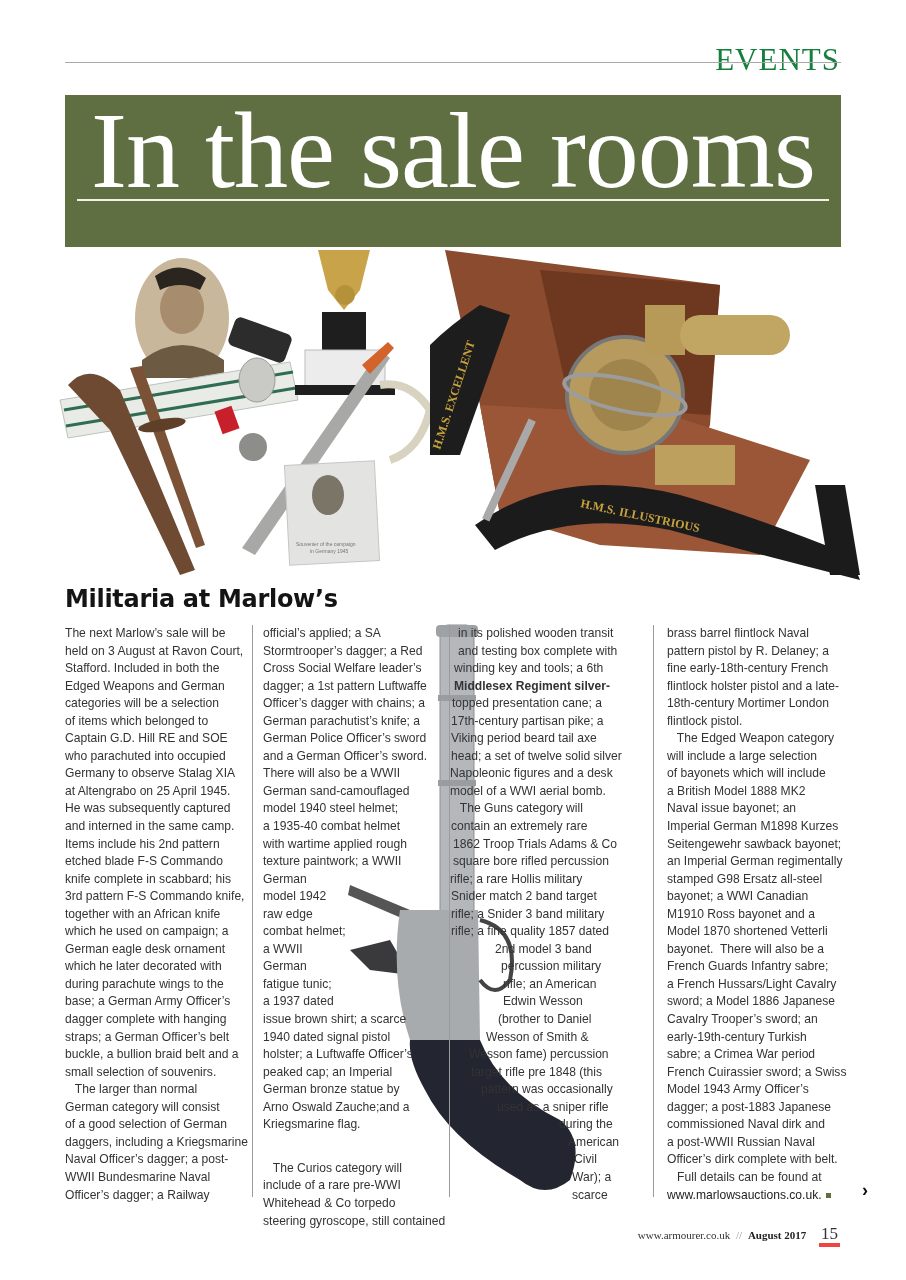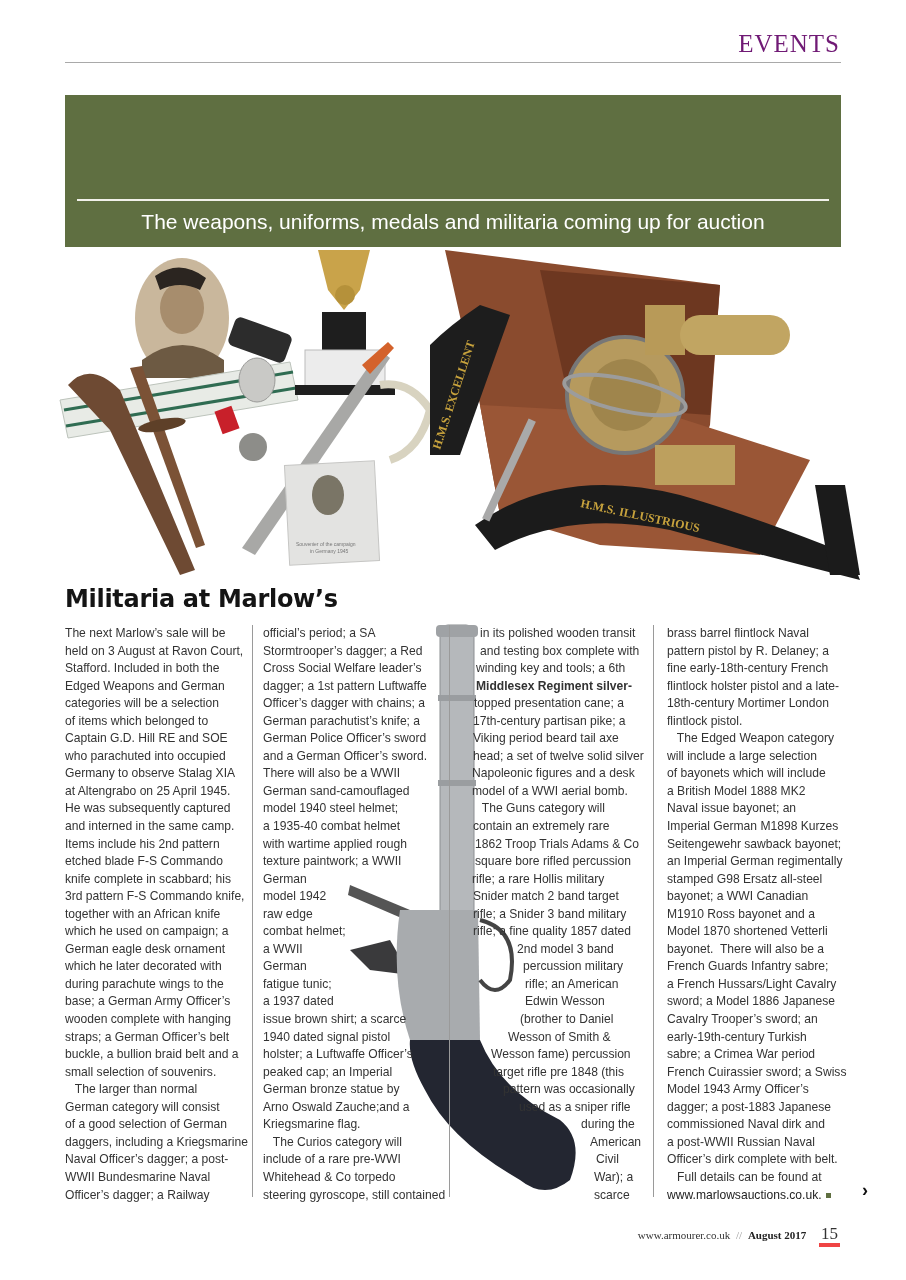--- a/index.html
+++ b/index.html
@@ -1,22 +1,22 @@
 <!DOCTYPE html>
 <html><head>
   <meta charset="utf-8">
   <style>
     * { box-sizing: border-box; margin: 0; padding: 0; }
     html, body { width: 906px; height: 1280px; background: #ffffff; overflow: hidden; }
     body { position: relative; font-family: "Liberation Sans", sans-serif; color: #2a2a2a; }
 
     .section-label {
-      position: absolute; right: 66px; top: 30px;
-      font-family: "Liberation Serif", serif; font-size: 25px; letter-spacing: 1px;
-      color: #701a75;
+      position: absolute; right: 66px; top: 42px;
+      font-family: "Liberation Serif", serif; font-size: 31px; letter-spacing: 1px;
+      color: #15803d;
     }
     .top-rule { position: absolute; left: 65px; top: 62px; width: 776px; height: 1px; background: #a9a9a9; }
 
     .banner {
       position: absolute; left: 65px; top: 95px; width: 776px; height: 152px;
       background: #5f6f41; color: #fff;
     }
     .banner-title {
       position: absolute; left: 0; top: 2px; width: 776px; text-align: center;
       font-family: "Liberation Serif", serif; font-size: 108px; line-height: 108px; font-weight: normal;
@@ -36,21 +36,21 @@
     .headline {
       position: absolute; left: 65px; top: 585px;
       font-family: "DejaVu Sans", sans-serif; font-weight: bold; font-size: 24px; color: #141414; letter-spacing: -0.3px;
     }
 
     .col {
       position: absolute; top: 625px; font-size: 12.1px; line-height: 17.55px; color: #333;
     }
     .c1 { left: 65px; width: 190px; }
     .c2 { left: 263px; width: 185px; }
-    .c3 { left: 458px; width: 188px; }
+    .c3 { left: 436px; width: 188px; }
     .c4 { left: 667px; width: 185px; }
     .divider { position: absolute; top: 625px; width: 1px; height: 572px; background: #9a9a9a; }
 
     .line { display: block; white-space: nowrap; }
 
     .pistol { position: absolute; left: 330px; top: 620px; width: 300px; height: 580px; }
 
     .end-mark { display: inline-block; width: 5px; height: 5px; background: #5f6f41; margin-left: 4px; vertical-align: middle; }
     .next-arrow { position: absolute; left: 862px; top: 1180px; font-size: 18px; font-weight: bold; color: #111; }
 
@@ -62,22 +62,22 @@
     .footer .date { font-weight: bold; color: #222; }
     .footer .pg { font-size: 17px; margin-left: 10px; border-bottom: 4px solid #ef4444; padding: 0 2px; }
   </style>
 </head>
 <body>
 
 <div class="section-label">EVENTS</div>
 <div class="top-rule"></div>
 
 <div class="banner">
+  <h1 class="banner-title">In the sale rooms</h1>
   <div class="banner-rule"></div>
-  <div class="banner-sub">The weapons, uniforms, medals and militaria coming up for auction</div>
 </div>
 
 <svg class="photo photo-militaria" viewBox="0 0 400 330">
 
   <ellipse cx="132" cy="68" rx="47" ry="60" fill="#c9b79c"></ellipse>
   <ellipse cx="132" cy="58" rx="22" ry="26" fill="#a78d6d"></ellipse>
   <path d="M105 26 Q130 8 156 28 L150 40 Q130 30 110 40 Z" fill="#2b2520"></path>
   <path d="M92 110 Q132 80 174 110 L174 128 L92 128 Z" fill="#6d5a43"></path>
 
   <path d="M10 150 L240 112 L248 150 L18 188 Z" fill="#e8ebe6" stroke="#bcc3bb"></path>
@@ -164,35 +164,35 @@
   <span class="line">Items include his 2nd pattern</span>
   <span class="line">etched blade F-S Commando</span>
   <span class="line">knife complete in scabbard; his</span>
   <span class="line">3rd pattern F-S Commando knife,</span>
   <span class="line">together with an African knife</span>
   <span class="line">which he used on campaign; a</span>
   <span class="line">German eagle desk ornament</span>
   <span class="line">which he later decorated with</span>
   <span class="line">during parachute wings to the</span>
   <span class="line">base; a German Army Officer’s</span>
-  <span class="line">wooden complete with hanging</span>
+  <span class="line">dagger complete with hanging</span>
   <span class="line">straps; a German Officer’s belt</span>
   <span class="line">buckle, a bullion braid belt and a</span>
   <span class="line">small selection of souvenirs.</span>
   <span class="line" style="white-space:pre;">   The larger than normal</span>
   <span class="line">German category will consist</span>
   <span class="line">of a good selection of German</span>
   <span class="line">daggers, including a Kriegsmarine</span>
   <span class="line">Naval Officer’s dagger; a post-</span>
   <span class="line">WWII Bundesmarine Naval</span>
   <span class="line">Officer’s dagger; a Railway</span>
 </div>
 
 <div class="col c2">
-  <span class="line">official’s period; a SA</span>
+  <span class="line">official’s applied; a SA</span>
   <span class="line">Stormtrooper’s dagger; a Red</span>
   <span class="line">Cross Social Welfare leader’s</span>
   <span class="line">dagger; a 1st pattern Luftwaffe</span>
   <span class="line">Officer’s dagger with chains; a</span>
   <span class="line">German parachutist’s knife; a</span>
   <span class="line">German Police Officer’s sword</span>
   <span class="line">and a German Officer’s sword.</span>
   <span class="line">There will also be a WWII</span>
   <span class="line">German sand-camouflaged</span>
   <span class="line">model 1940 steel helmet;</span>
@@ -207,21 +207,21 @@
   <span class="line">German</span>
   <span class="line">fatigue tunic;</span>
   <span class="line">a 1937 dated</span>
   <span class="line">issue brown shirt; a scarce</span>
   <span class="line">1940 dated signal pistol</span>
   <span class="line">holster; a Luftwaffe Officer’s</span>
   <span class="line">peaked cap; an Imperial</span>
   <span class="line">German bronze statue by</span>
   <span class="line">Arno Oswald Zauche;and a</span>
   <span class="line">Kriegsmarine flag.</span>
-  <span class="line" style="white-space:pre;">   The Curios category will</span>
+  <span class="line" style="white-space:pre;margin-top:26px;">   The Curios category will</span>
   <span class="line">include of a rare pre-WWI</span>
   <span class="line">Whitehead &amp; Co torpedo</span>
   <span class="line">steering gyroscope, still contained</span>
 </div>
 
 <div class="col c3">
   <span class="line" style="padding-left:22px;">in its polished wooden transit</span>
   <span class="line" style="padding-left:22px;">and testing box complete with</span>
   <span class="line" style="padding-left:18px;">winding key and tools; a 6th</span>
   <span class="line" style="padding-left:18px;font-weight:bold;">Middlesex Regiment silver-</span>

